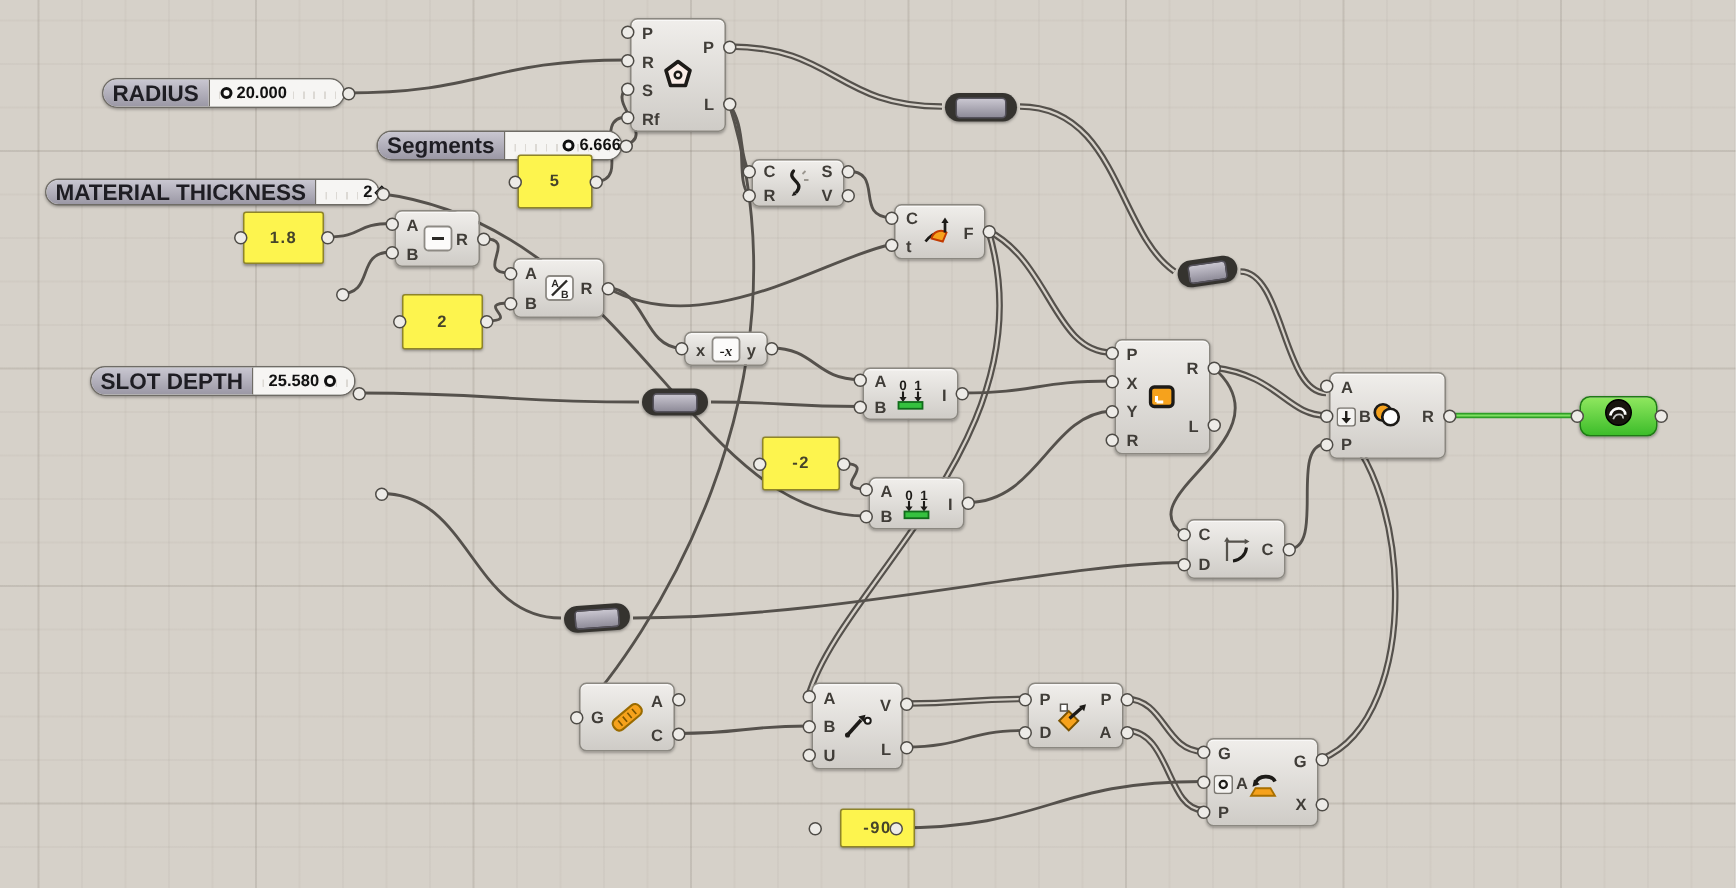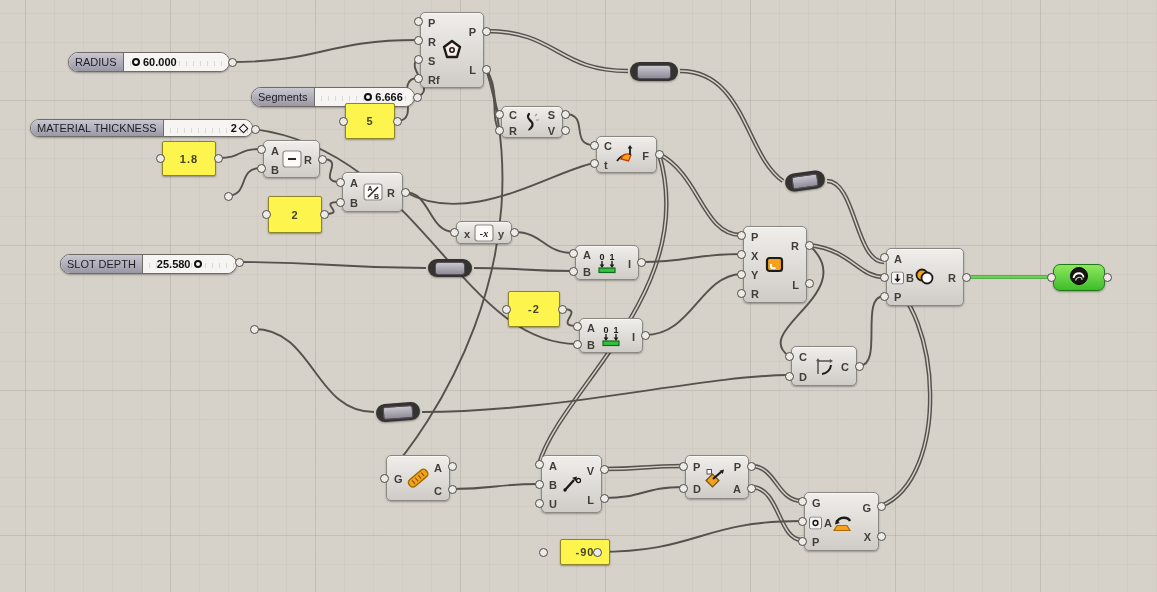--- a/index.html
+++ b/index.html
@@ -12,21 +12,21 @@
       linear-gradient(90deg, rgba(110,102,90,0.05) 1px, transparent 1px);
     background-size:145px 145px,145px 145px,29px 29px,29px 29px;
     background-position:0 100px,25px 0,0 100px,25px 0;}
   #wires{position:absolute;left:0;top:0;z-index:1;}
   .node{position:absolute;z-index:2;box-sizing:border-box;}
   
   .slider{display:flex;border:1px solid #6f6c66;border-radius:10px;background:#fbfaf8;
     box-shadow:0 1px 2px rgba(0,0,0,.3);height:20px;}
   .slider-tag{flex:0 0 auto;display:flex;align-items:center;justify-content:center;
     background:linear-gradient(#c9c7d1,#9b98a5);border-right:1px solid #6f6c66;
-    border-radius:9px 0 0 9px;font-size:11px;font-weight:400;color:#1e1d23;padding:0 6px;white-space:nowrap;}
+    border-radius:9px 0 0 9px;font-size:15px;font-weight:700;color:#1e1d23;padding:0 6px;white-space:nowrap;}
   .slider-track{position:relative;flex:1 1 auto;border-radius:0 9px 9px 0;background:#f6f5f3;
     background-image:repeating-linear-gradient(90deg,#dcd9d4 0 1px,transparent 1px 7px);
     background-size:100% 5px;background-repeat:no-repeat;background-position:6px 8px;}
   .slider-val{position:absolute;top:50%;transform:translateY(-50%);display:flex;align-items:center;gap:3px;
     font-size:11px;font-weight:700;color:#111;white-space:nowrap;}
   .grip-circle{width:8px;height:8px;border:2px solid #111;border-radius:50%;background:#fbfaf8;box-sizing:border-box;}
   .grip-diamond{width:7px;height:7px;border:1.5px solid #111;background:#fbfaf8;transform:rotate(45deg);box-sizing:border-box;}
   .pin{position:absolute;width:9px;height:9px;border-radius:50%;background:#edebe7;border:1.5px solid #4e4b46;box-sizing:border-box;z-index:3;}
   
   .panel{display:flex;align-items:center;justify-content:center;background:#fdf44e;
@@ -99,21 +99,21 @@
       <path d="M881,506 C950,478 942,312 884,277" fill="none" stroke="#55514c" stroke-width="4.4"></path>
       <path d="M881,506 C950,478 942,312 884,277" fill="none" stroke="#d6d1c9" stroke-width="1.5"></path>
       <path d="M966,277 C1008.5,277 1008.5,277 1051,277" fill="none" stroke="#2f9e27" stroke-width="3.6"></path>
       <path d="M966,277 C1008.5,277 1008.5,277 1051,277" fill="none" stroke="#7ee060" stroke-width="1.4"></path>
     </svg>
 <div class="node slider" style="left: 68px; top: 52px; width: 162px; height: 20px;">
       <div class="slider-tag">RADIUS</div>
       <div class="slider-track">
         <div class="slider-val" style="left: 8%;">
           <span class="grip-circle"></span>
-          <span>60.000</span>
+          <span>20.000</span>
         </div>
       </div>
     </div>
     <div class="pin node" style="left: 227.5px; top: 57.5px;"></div>
     <div class="node slider" style="left: 251px; top: 87px; width: 164px; height: 20px;">
       <div class="slider-tag">Segments</div>
       <div class="slider-track">
         <div class="slider-val" style="left: 50%;">
           <span class="grip-circle"></span>
           <span>6.666</span>
@@ -125,21 +125,21 @@
       <div class="slider-tag">MATERIAL THICKNESS</div>
       <div class="slider-track">
         <div class="slider-val" style="left: 76%;">
           <span>2</span>
           <span class="grip-diamond"></span>
         </div>
       </div>
     </div>
     <div class="pin node" style="left: 250.5px; top: 124.5px;"></div>
     <div class="pin node" style="left: 223.5px; top: 191.5px;"></div>
-    <div class="node slider" style="left: 60px; top: 254px; width: 177px; height: 20px;">
+    <div class="node slider" style="left: 60px; top: 244px; width: 177px; height: 20px;">
       <div class="slider-tag">SLOT DEPTH</div>
       <div class="slider-track">
         <div class="slider-val" style="left: 15%;">
           <span>25.580</span>
           <span class="grip-circle"></span>
         </div>
       </div>
     </div>
     <div class="pin node" style="left: 234.5px; top: 257.5px;"></div>
     <div class="pin node" style="left: 249.5px; top: 324.5px;"></div>

